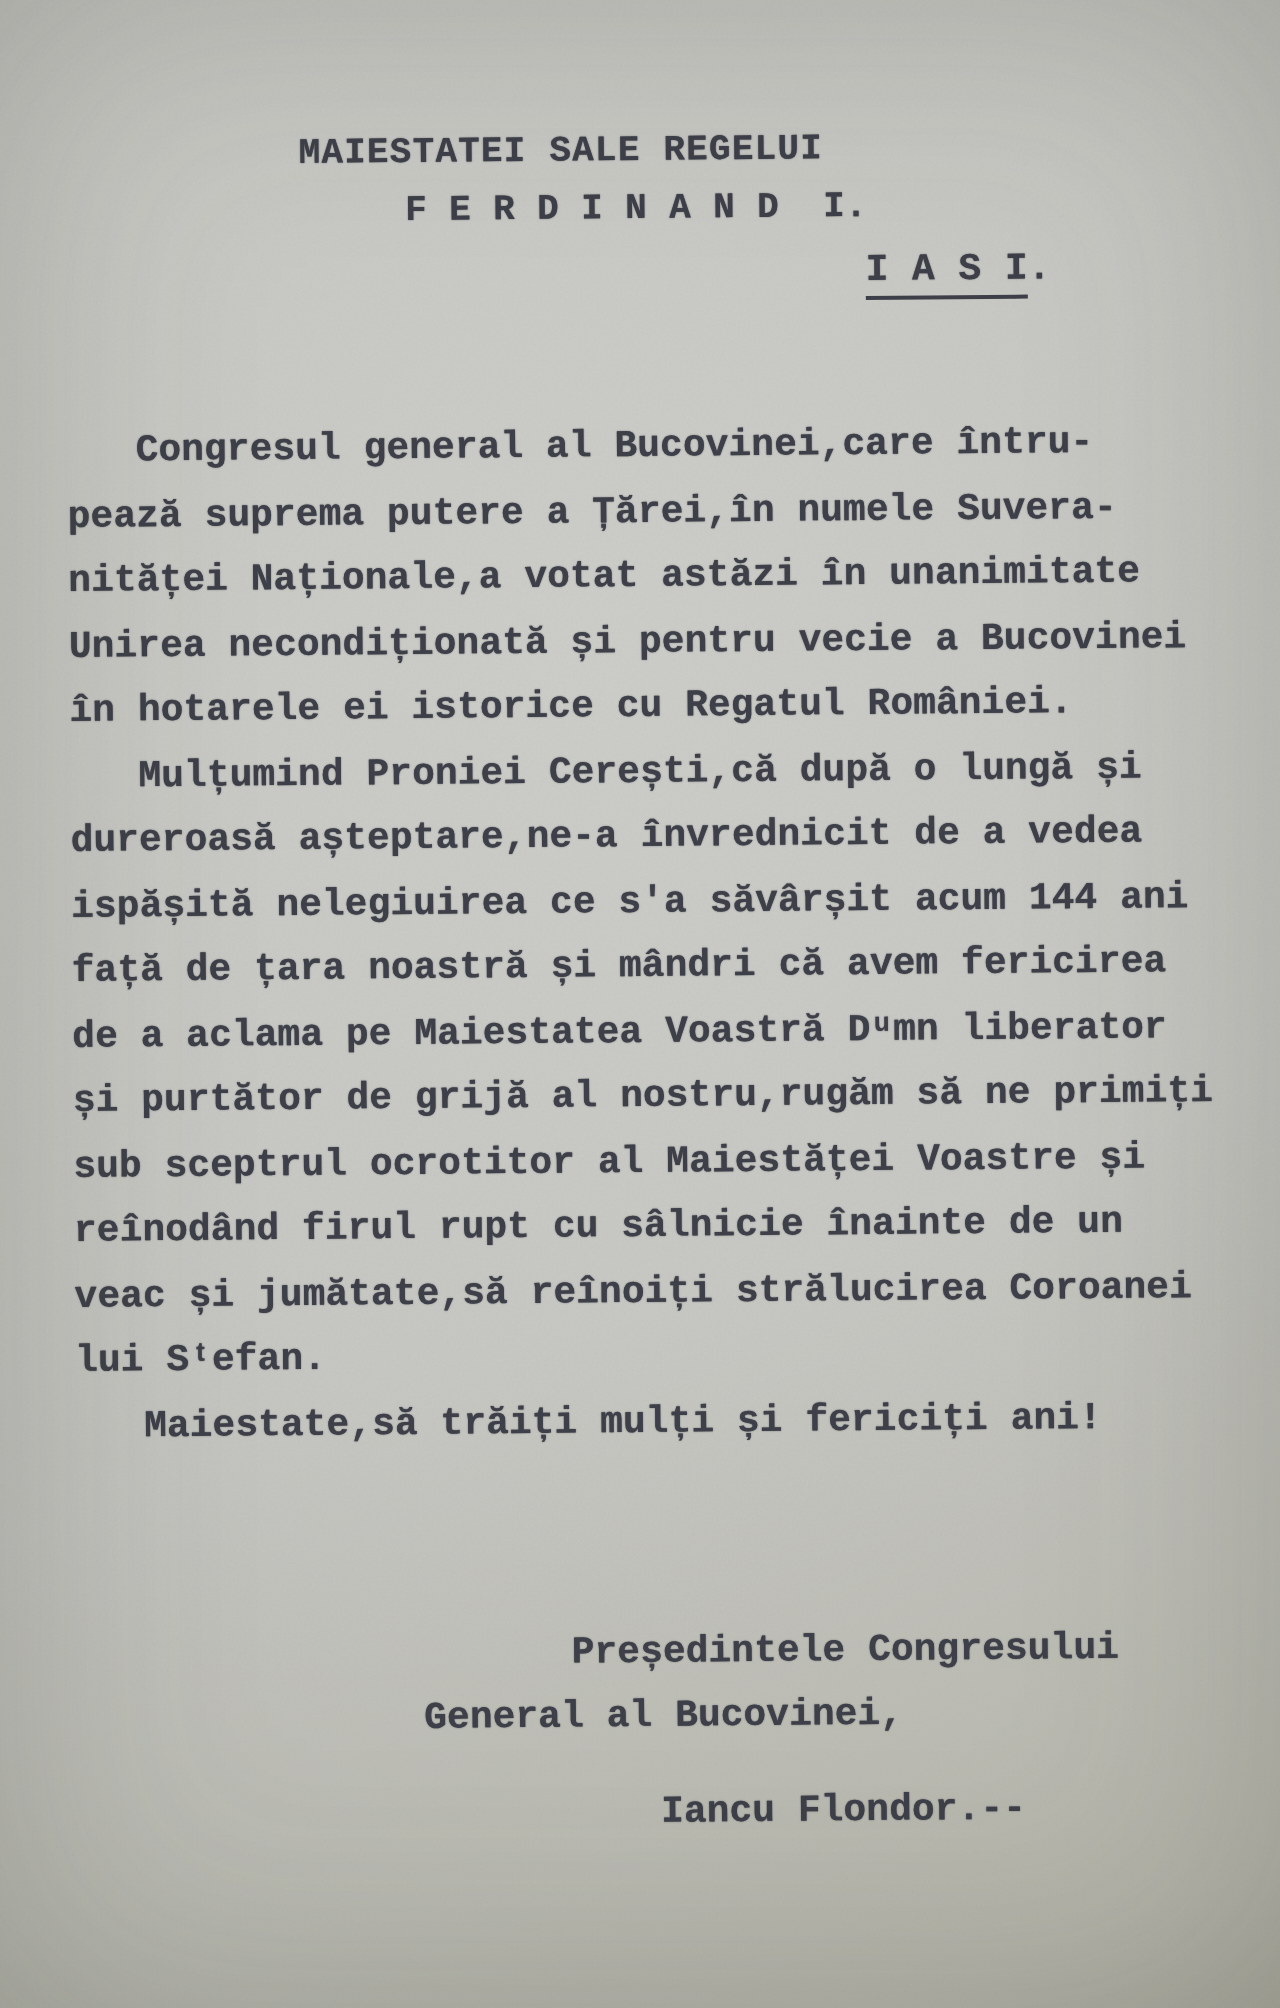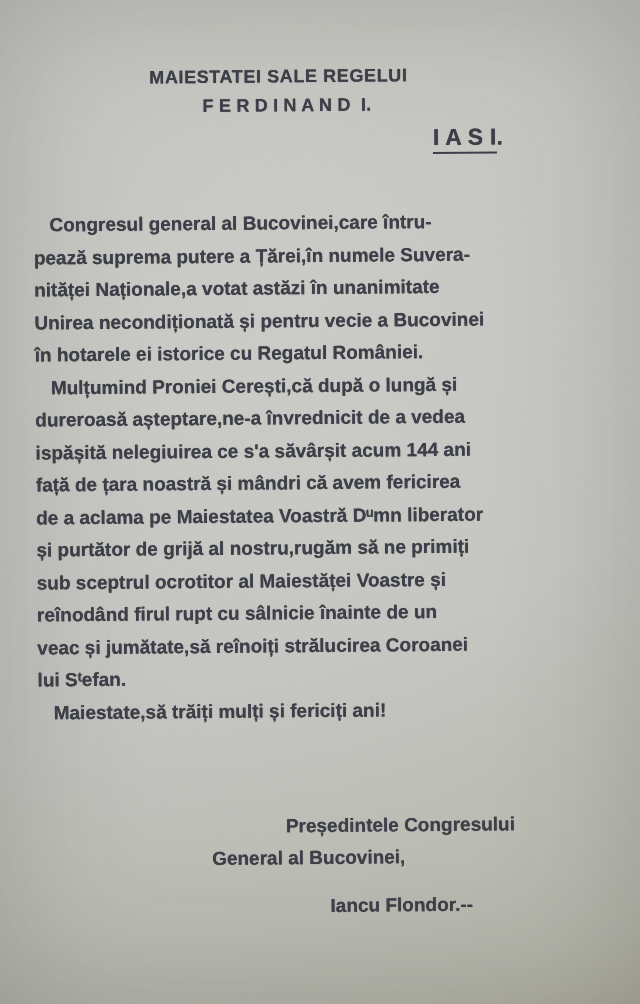--- a/index.html
+++ b/index.html
@@ -4,21 +4,21 @@
 <style>
   html, body { margin: 0; padding: 0; }
   .page {
     position: relative;
     width: 640px;
     height: 1004px;
     overflow: hidden;
     background:
       linear-gradient(160deg, rgba(0,0,0,0) 62%, rgba(125,110,70,0.10) 94%, rgba(125,110,70,0.14) 100%),
       radial-gradient(ellipse 130% 90% at 45% 32%, #cdcec9 0%, #c7c8c3 42%, #bcbeb7 78%, #adafa7 100%);
-    font-family: Liberation Sans, sans-serif;
+    font-family: Liberation Mono, monospace;
     font-weight: 700;
     color: #3e4049;
   }
   .vignette {
     position: absolute; inset: 0;
     box-shadow: inset 0 0 140px rgba(58,60,50,0.22);
     pointer-events: none;
   }
   .grain {
     position: absolute; inset: 0;
@@ -39,21 +39,21 @@
   .addr1 {
     position: absolute; left: 153px; top: 66px;
     font-size: 18px; letter-spacing: 0.6px;
   }
   .addr2 {
     position: absolute; left: 206px; top: 95px;
     font-size: 18px; letter-spacing: 0.2px;
   }
   .place-line {
     position: absolute; left: 436px; top: 125px;
-    font-size: 23px; letter-spacing: 0.2px;
+    font-size: 19px; letter-spacing: 0.2px;
   }
   .place-underline {
     border-bottom: 2px solid #3e4049;
     padding-bottom: 2px;
   }
   .body-block {
     position: absolute; left: 36px; top: 207px;
     font-size: 19px; line-height: 32.5px;
   }
   .sig1 { position: absolute; left: 283px; top: 815px; font-size: 19px; }

